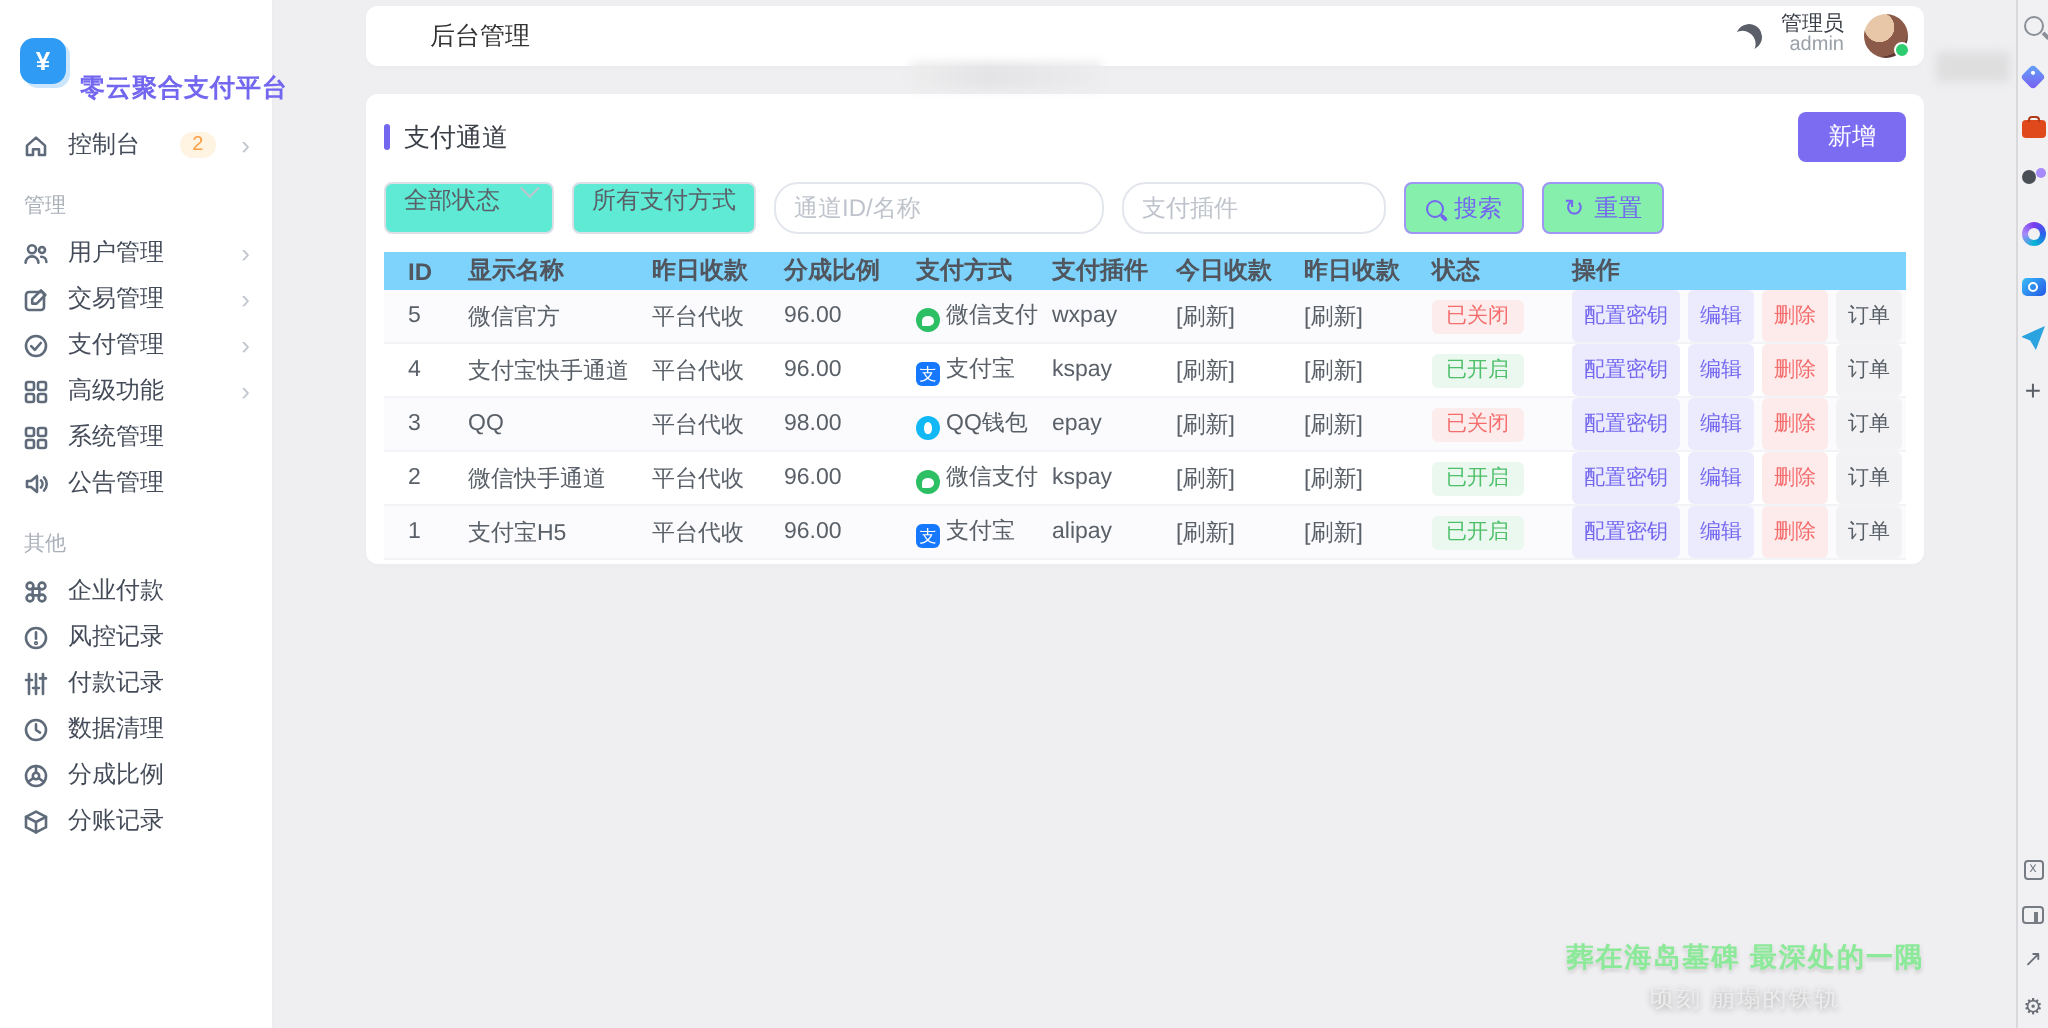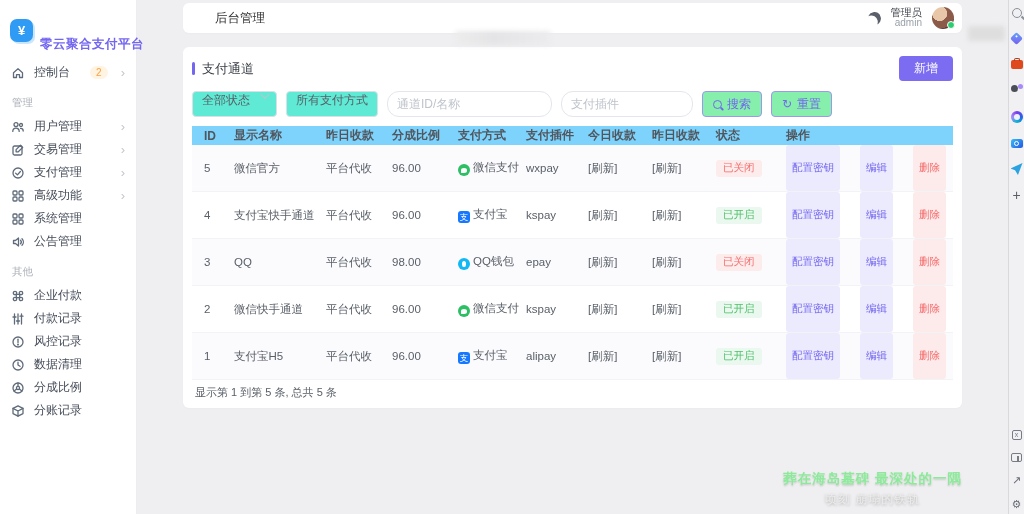--- a/index.html
+++ b/index.html
@@ -70,21 +70,21 @@
   table{width:100%;border-collapse:collapse;table-layout:fixed;}
   th{background:#7dd3fc;color:#51565e;font-size:12px;font-weight:bold;text-align:left;
     height:19px;padding:0 6px;white-space:nowrap;}
   td{font-size:11.5px;color:#5a6068;height:23px;padding:0 6px;border-bottom:1px solid #f2f3f6;white-space:nowrap;overflow:hidden;}
   tr.alt td{background:#fbfbfd;}
   .c-id{padding-left:12px;}
   .badge{display:inline-block;font-size:10.5px;padding:1.5px 7px;border-radius:3px;}
   .badge.closed{background:#fdecec;color:#f56c6c;}
   .badge.open{background:#eaf8ef;color:#4fc06a;}
   .refresh{cursor:pointer;color:#5a6068;}
-  .ops .pill{display:inline-block;font-size:10.5px;padding:16px 6px;border-radius:3px;margin-right:20px;cursor:pointer;}
+  .ops .pill{display:inline-block;font-size:10.5px;padding:6px 6px;border-radius:3px;margin-right:4px;cursor:pointer;}
   .pill.purple{background:#eceafd;color:#7367f0;}
   .pill.red{background:#fdeaea;color:#f56c6c;}
   .pill.gray{background:#f2f2f4;color:#5a6068;}
   .mi{display:inline-flex;width:12px;height:12px;border-radius:50%;vertical-align:-2px;margin-right:3px;
     align-items:center;justify-content:center;position:relative;}
   .mi.wechat{background:#2dbf64;}
   .mi.wechat::before{content:"";width:6px;height:4.5px;background:#fff;border-radius:50% 50% 50% 10%;}
   .mi.alipay{background:#1677ff;border-radius:3px;color:#fff;font-size:8.5px;line-height:1;}
   .mi.qq{background:#12b7f5;}
   .mi.qq::before{content:"";width:4.5px;height:6.5px;background:#fff;border-radius:50% 50% 45% 45%;}
@@ -229,35 +229,35 @@
               <circle cx="4" cy="10" r="1.7"></circle>
               <circle cx="10" cy="10" r="1.7"></circle>
               <rect x="5.3" y="5.3" width="3.4" height="3.4"></rect>
             </svg>
         </span>
         <span class="mlabel">企业付款</span>
       </div>
       <div class="menu-item">
         <span class="micon">
           <svg viewBox="0 0 14 14">
-              <path d="M3.5 2v10M7 2v10M10.5 2v10"></path>
-              <path d="M2 5h3M5.5 9h3M9 4.2h3"></path>
-            </svg>
-        </span>
-        <span class="mlabel">付款记录</span>
-      </div>
-      <div class="menu-item">
-        <span class="micon">
-          <svg viewBox="0 0 14 14">
               <circle cx="7" cy="7" r="5"></circle>
               <path d="M7 4.2v3.2"></path>
               <circle cx="7" cy="9.6" r="0.4"></circle>
             </svg>
         </span>
         <span class="mlabel">风控记录</span>
+      </div>
+      <div class="menu-item">
+        <span class="micon">
+          <svg viewBox="0 0 14 14">
+              <path d="M3.5 2v10M7 2v10M10.5 2v10"></path>
+              <path d="M2 5h3M5.5 9h3M9 4.2h3"></path>
+            </svg>
+        </span>
+        <span class="mlabel">付款记录</span>
       </div>
       <div class="menu-item">
         <span class="micon">
           <svg viewBox="0 0 14 14">
               <circle cx="7" cy="7" r="5"></circle>
               <path d="M7 4.2V7l2 1.3"></path>
             </svg>
         </span>
         <span class="mlabel">数据清理</span>
       </div>
@@ -423,21 +423,20 @@
             <td><span class="refresh">[刷新]</span></td>
             <td><span class="refresh">[刷新]</span></td>
             <td><span class="badge open">已开启</span></td>
             <td class="ops">
               <span class="pill purple">配置密钥</span><span class="pill purple">编辑</span><span class="pill red">删除</span><span class="pill gray">订单</span>
             </td>
           </tr>
 
         </tbody>
       </table>
-      <div class="table-footer">显示第 1 到第 5 条, 总共 5 条</div>
     </div>
   </div>
 
   <div class="blob blob1"></div>
   <div class="blob blob2"></div>
 
   <div class="lyrics">
     <div class="lyric1">葬在海岛墓碑 最深处的一隅</div>
     <div class="lyric2">顷刻 崩塌的铁轨</div>
   </div>

